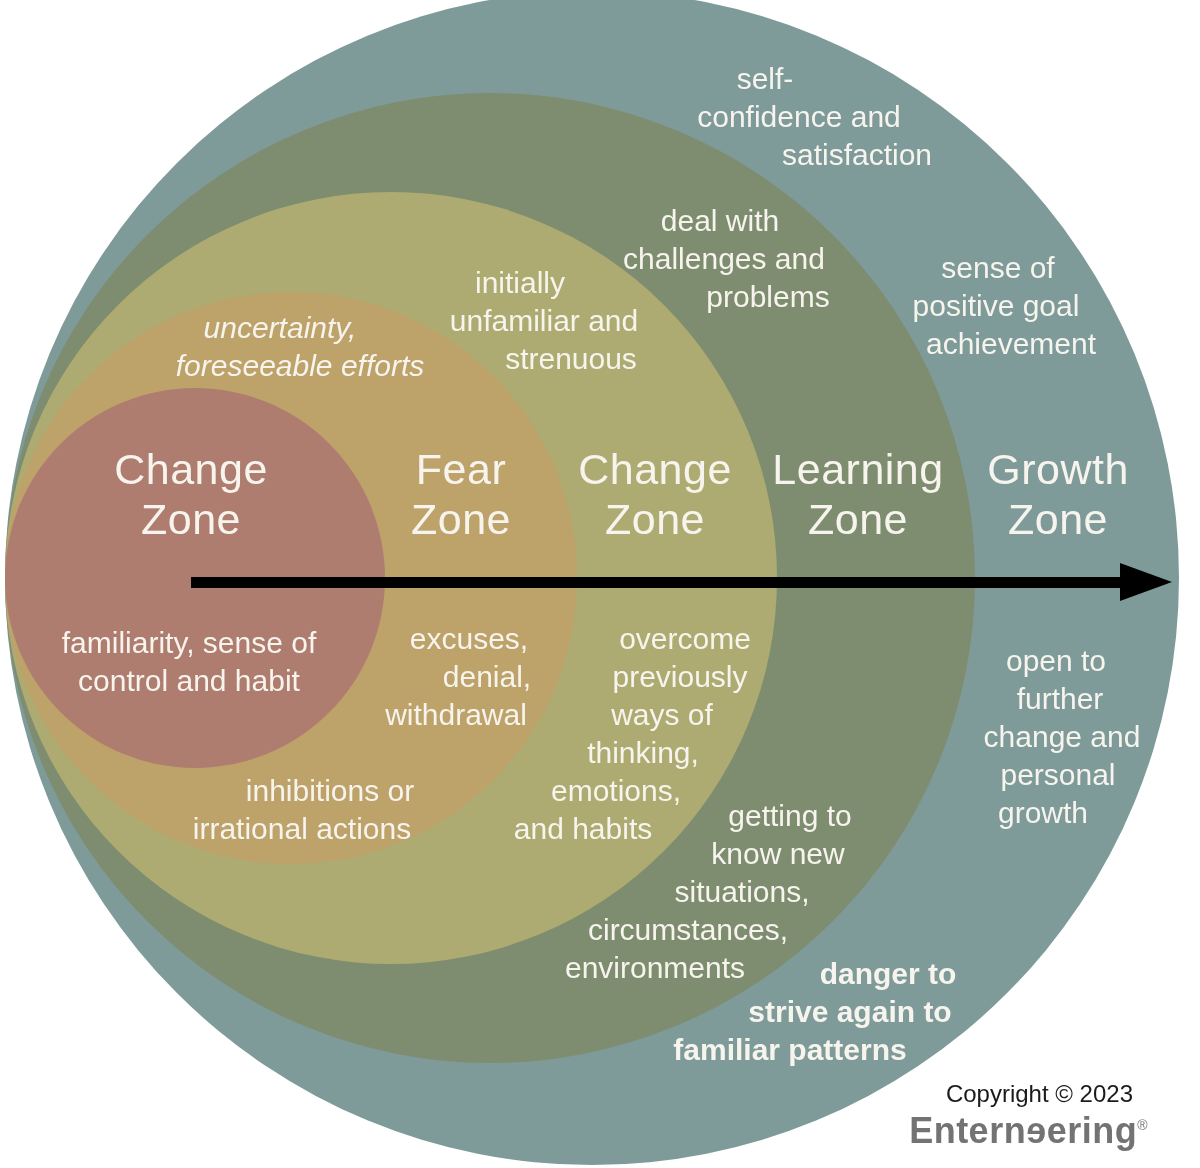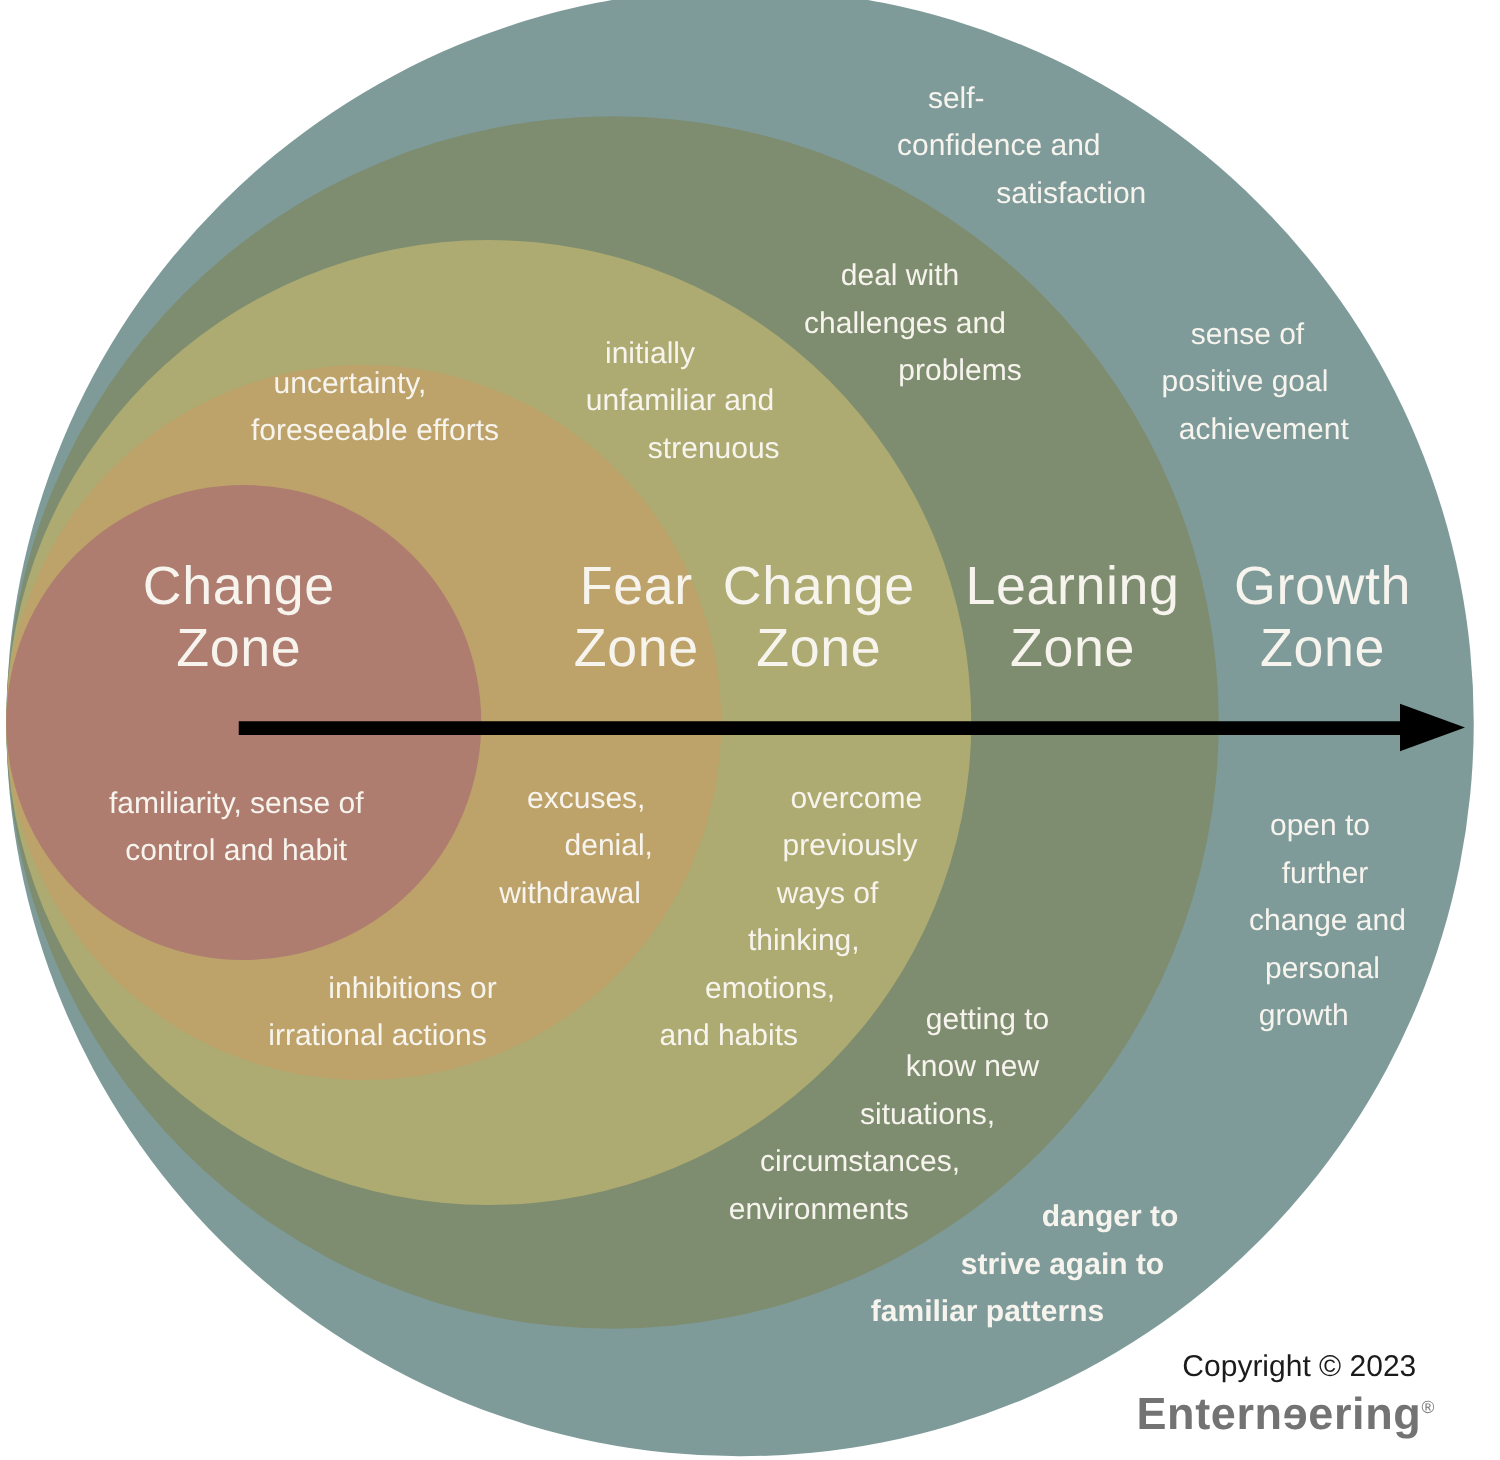--- a/index.html
+++ b/index.html
@@ -13,28 +13,28 @@
   #c-change  {left:5px;top:192px;width:772px;height:772px;}
   #c-fear    {left:5px;top:292px;width:572px;height:572px;}
   #c-comfort {left:5px;top:388px;width:380px;height:380px;}
 
   .zone-label{
     position:absolute;transform:translateX(-50%);text-align:center;
     white-space:pre-line;font-size:43px;line-height:50px;font-weight:500;
     color:#f7f4ee;letter-spacing:0.5px;
   }
   #zl-comfort {left:191px;top:444px;}
-  #zl-fear    {left:461px;top:444px;margin-left:48px;}
+  #zl-fear    {left:461px;top:444px;}
   #zl-change  {left:655px;top:444px;}
   #zl-learning{left:858px;top:444px;}
   #zl-growth  {left:1058px;top:444px;}
 
-  .ann{position:absolute;color:#f7f4ee;font-size:24px;line-height:38px;font-weight:400;}
+  .ann{position:absolute;color:#f7f4ee;font-size:30px;line-height:38px;font-weight:400;}
   .ann .ln{width:max-content;transform:translateX(calc(-50% + var(--ox,0px)));}
-  #a-fear-top     {left:310px;top:288px;}
+  #a-fear-top     {left:310px;top:309px;font-style:italic;}
   #a-change-top   {left:545px;top:264px;}
   #a-learning-top {left:730px;top:202px;}
   #a-growth-top   {left:800px;top:60px;}
   #a-growth-right {left:1000px;top:249px;}
   #a-comfort-bot  {left:189px;top:624px;text-align:center;}
   #a-fear-bot     {left:470px;top:620px;}
   #a-change-bot   {left:650px;top:620px;}
   #a-fear-bot2    {left:315px;top:772px;}
   #a-learning-bot {left:730px;top:797px;}
   #a-growth-bot   {left:850px;top:955px;font-weight:bold;}

